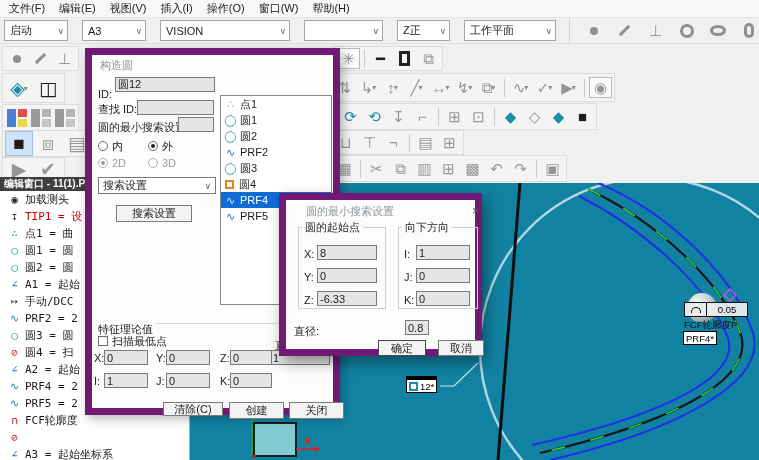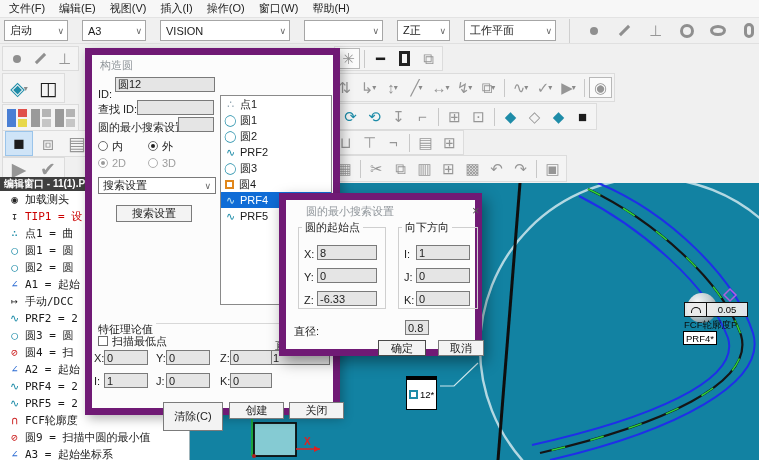--- a/index.html
+++ b/index.html
@@ -72,21 +72,21 @@
   .trow .ticn{width:15px;text-align:center;font-size:11px;margin-right:3px;flex:none}
   .trow .ttext{color:#1a1a1a}
   .trow.red .ttext{color:#cc0000}
 
   
   #viewport{position:absolute;left:190px;top:183px;width:569px;height:277px;
     background:#1282a2;overflow:hidden;z-index:1}
   #vp-svg{position:absolute;left:0;top:0}
   .vp-label{position:absolute;background:#fff;border:1px solid #000;display:flex;
     align-items:center;font-size:9.5px;color:#000;padding:0 2px}
-  #circle-label{left:216px;top:193px;height:34px;border-top:4px solid #000}
+  #circle-label{left:216px;top:193px;height:17px;border-top:4px solid #000}
   #circle-label .mini-sq{width:9px;height:9px;border:2px solid #1e8ca8;margin-right:2px;display:inline-block}
   #fcf-box{left:494px;top:119px;width:64px;height:15px;background:rgba(236,236,236,.95);
     border:1.5px solid #111;padding:0}
   #fcf-box .cell1{width:22px;height:100%;border-right:1.5px solid #111;display:flex;
     align-items:center;justify-content:center}
   .arc-sym{width:10px;height:6px;border:1.7px solid #111;border-bottom:none;
     border-radius:10px 10px 0 0;display:inline-block}
   #fcf-box .cell2{flex:1;text-align:center;font-size:9.5px}
   #fcf-text{position:absolute;left:494px;top:136px;color:#0b0b0b;font-size:9.5px;white-space:nowrap}
   #prf-label{left:493px;top:148px;height:14px;font-size:9.5px}
@@ -408,21 +408,20 @@
       <div class="trow">
         <span class="ticn" style="color: rgb(30, 140, 168);">∿</span>
         <span class="ttext">PRF5 = 2</span>
       </div>
       <div class="trow">
         <span class="ticn" style="color: rgb(204, 34, 34);">∩</span>
         <span class="ttext">FCF轮廓度</span>
       </div>
       <div class="trow">
         <span class="ticn" style="color: rgb(204, 34, 34);">⊘</span>
-        <span class="ttext">圆9 = 扫描中圆的最小值</span>
       </div>
       <div class="trow">
         <span class="ticn" style="color: rgb(43, 107, 211);">∠</span>
         <span class="ttext">A3 = 起始坐标系</span>
       </div>
     </div>
 </div>
 
 <div class="dialog" id="dlg-construct">
   <div class="dlg-title" style="left:8px;top:3px">构造圆</div>
@@ -507,21 +506,21 @@
   <div class="lbl" style="left:128px;top:297px">Z:</div>
   <input class="tin" style="left: 138px; top: 295px; width: 42px;" readonly="" value="0">
 
   <div class="lbl" style="left:2px;top:320px">I:</div>
   <input class="tin" style="left: 12px; top: 318px; width: 44px;" readonly="" value="1">
   <div class="lbl" style="left:64px;top:320px">J:</div>
   <input class="tin" style="left: 74px; top: 318px; width: 44px;" readonly="" value="0">
   <div class="lbl" style="left:128px;top:320px">K:</div>
   <input class="tin" style="left: 138px; top: 318px; width: 42px;" readonly="" value="0">
 
-  <div class="btn" style="left:71px;top:347px;width:60px;height:29px">清除(C)</div>
+  <div class="btn" style="left:71px;top:347px;width:60px;height:14px">清除(C)</div>
   <div class="btn" style="left:137px;top:347px;width:55px;height:17px">创建</div>
   <div class="btn" style="left:197px;top:347px;width:55px;height:17px">关闭</div>
 </div>
 
 <div class="dialog" id="dlg-search">
   <div class="dlg-title" style="left:20px;top:4px">圆的最小搜索设置</div>
   <div class="close-x" style="left:186px;top:4px">×</div>
 
   <div class="groupbox" style="left:12px;top:27px;width:88px;height:82px"></div>
   <div class="legend" style="left:16px;top:20px">圆的起始点</div>

